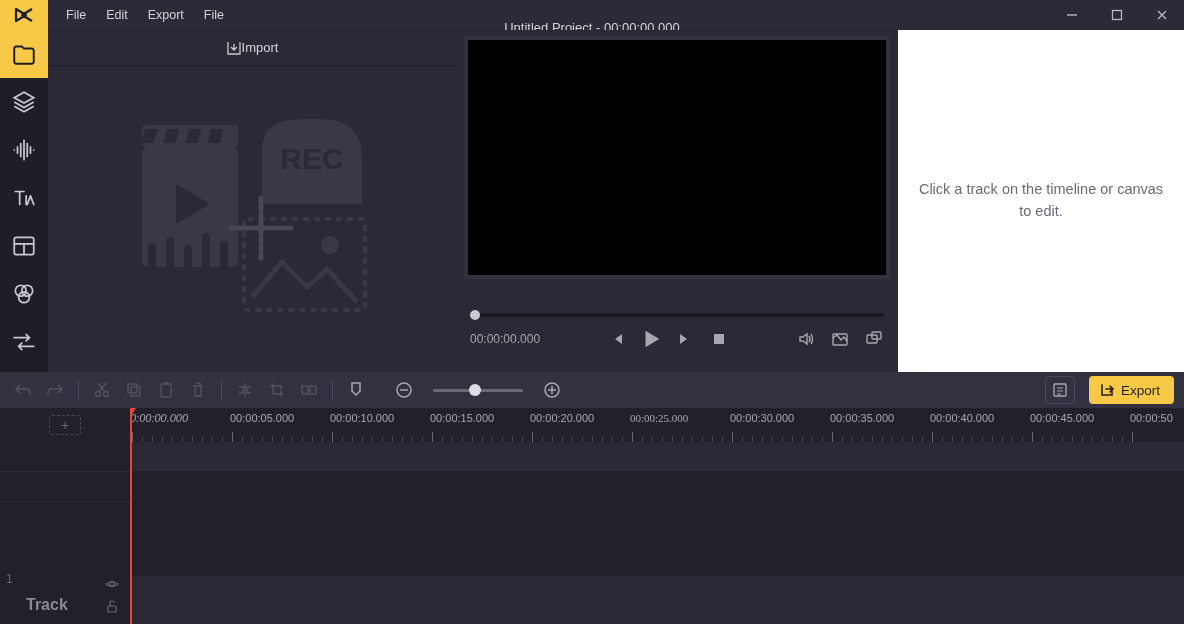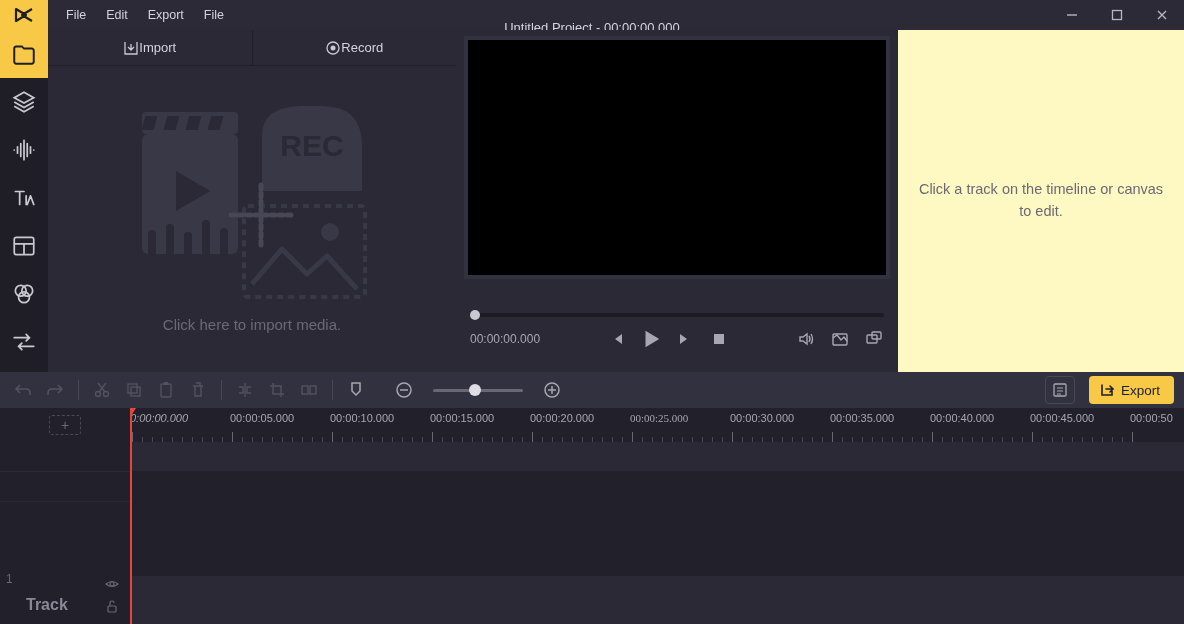--- a/index.html
+++ b/index.html
@@ -41,21 +41,21 @@
 .vid-controls { flex:1; display:flex; flex-direction:column; justify-content:center; }
 .seekrow { padding:10px 6px 0 6px; }
 .seekbar { height:4px; background:#1c1b22; border-radius:2px; position:relative; }
 .seek-thumb { position:absolute; left:0; top:-3px; width:10px; height:10px; border-radius:50%; background:#cac8d0; }
 .ctrl-row { display:flex; align-items:center; padding:12px 6px 0 6px; }
 .timecode-small { font-size:12px; color:#a8a6b0; }
 .transport { display:flex; gap:14px; margin-left:auto; margin-right:auto; align-items:center;}
 .ico-btn { width:20px; height:20px; display:flex; align-items:center; justify-content:center; cursor:pointer; color:#a8a6b0;}
 .right-icos { display:flex; gap:14px;}
 
-.props-panel { flex:1; background:#fef9c3; display:flex; align-items:center; justify-content:center; padding:0 20px; text-align:center; color:#6a6975; font-size:14.5px; line-height:1.5; }
+.props-panel { flex:1; background:#ffffff; display:flex; align-items:center; justify-content:center; padding:0 20px; text-align:center; color:#6a6975; font-size:14.5px; line-height:1.5; }
 
 
 .tool-row { position:absolute; left:0; top:372px; right:0; height:36px; background:#323140; display:flex; align-items:center; padding:0 10px; gap:6px; }
 .tool-ico { width:26px; height:26px; display:flex; align-items:center; justify-content:center; color:#54525f; cursor:pointer;}
 .tool-ico.en { color:#a8a6b0; }
 .tool-sep { width:1px; height:20px; background:#4a4858; margin:0 4px;}
 .zoom-track { width:90px; height:3px; background:#6a6875; border-radius:2px; position:relative; margin:0 10px;}
 .zoom-thumb { position:absolute; left:36px; top:-5px; width:12px; height:12px; border-radius:50%; background:#dedce5;}
 .spacer { flex:1; }
 .small-box { width:30px; height:28px; border:1px solid #4a4858; border-radius:4px; display:flex; align-items:center; justify-content:center; color:#a8a6b0; cursor:pointer; margin-right:8px;}
@@ -165,27 +165,20 @@
 </div>
 
 <div class="upper">
   <div class="media-panel">
     <div class="tabs-row">
       <div class="tab-btn">
         <svg width="16" height="16">
             <path d="M2 2 L2 14 L14 14 L14 2 M8 4 L8 10 M5 7 L8 10 L11 7" fill="none" stroke="#cac8d0" stroke-width="1.3"></path>
           </svg>
         <span>Import</span>
-      </div>
-      <div class="tab-btn">
-        <svg width="16" height="16">
-            <circle cx="8" cy="8" r="6" fill="none" stroke="#cac8d0" stroke-width="1.3"></circle>
-            <circle cx="8" cy="8" r="2.5" fill="#cac8d0"></circle>
-          </svg>
-        <span>Record</span>
       </div>
     </div>
     <div class="media-drop">
       <div class="media-art">
         <svg class="clap" viewBox="0 0 110 150">
             <rect x="0" y="28" width="96" height="120" rx="6" fill="#3a3948"></rect>
             <rect x="0" y="6" width="96" height="22" rx="4" fill="#3a3948"></rect>
             <g fill="#2a2935">
               <rect x="6" y="10" width="12" height="14" transform="skewX(-15)"></rect>
               <rect x="28" y="10" width="12" height="14" transform="skewX(-15)"></rect>
@@ -208,21 +201,20 @@
         <svg class="pic-box" viewBox="0 0 125 95">
             <rect x="2" y="2" width="121" height="91" rx="4" fill="none" stroke="#3a3948" stroke-width="4" stroke-dasharray="6 5"></rect>
             <circle cx="88" cy="28" r="9" fill="#3a3948"></circle>
             <path d="M10 80 L40 45 L65 70 L85 52 L115 85" fill="none" stroke="#3a3948" stroke-width="5" stroke-linejoin="round"></path>
           </svg>
         <svg class="plus-dotted" viewBox="0 0 68 68">
             <line x1="34" y1="4" x2="34" y2="64" stroke="#4a4958" stroke-width="5" stroke-dasharray="4 4" stroke-linecap="round"></line>
             <line x1="4" y1="34" x2="64" y2="34" stroke="#4a4958" stroke-width="5" stroke-dasharray="4 4" stroke-linecap="round"></line>
           </svg>
       </div>
-      <div class="media-drop-text">Click here to import media.</div>
     </div>
   </div>
 
   <div class="preview-panel">
     <div class="video-frame"></div>
     <div class="vid-controls">
       <div class="seekrow">
         <div class="seekbar">
             <div class="seek-thumb"></div>
           </div>

